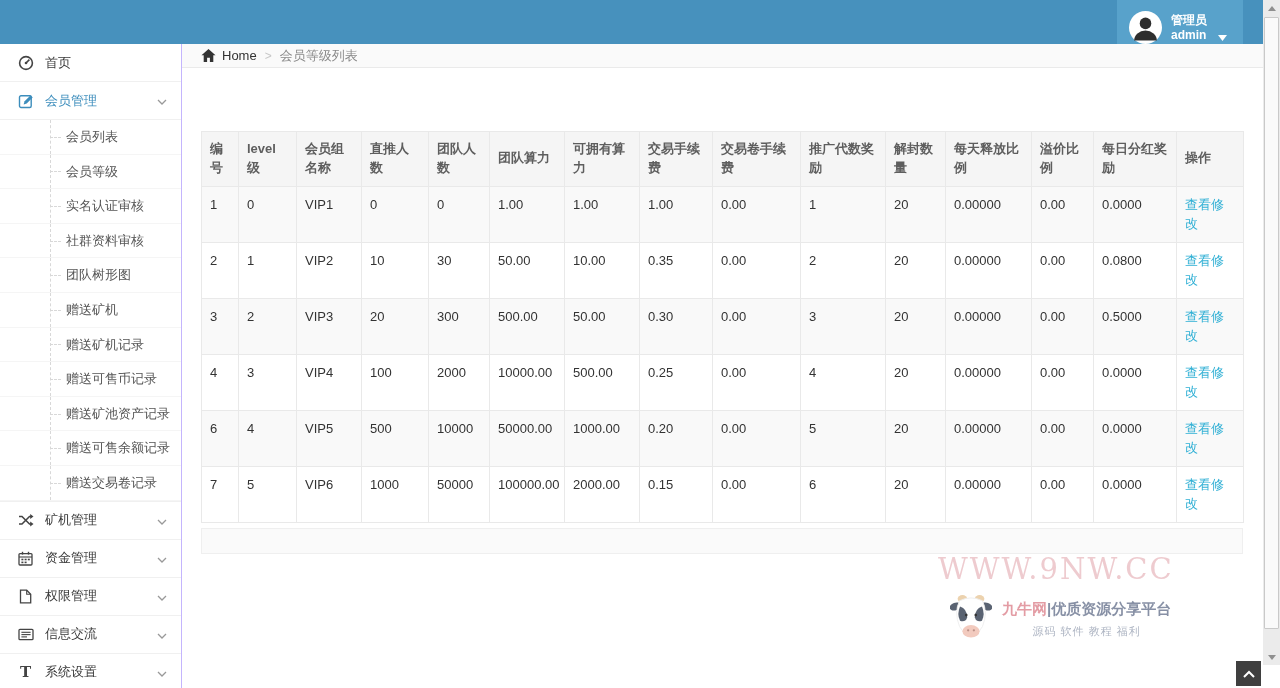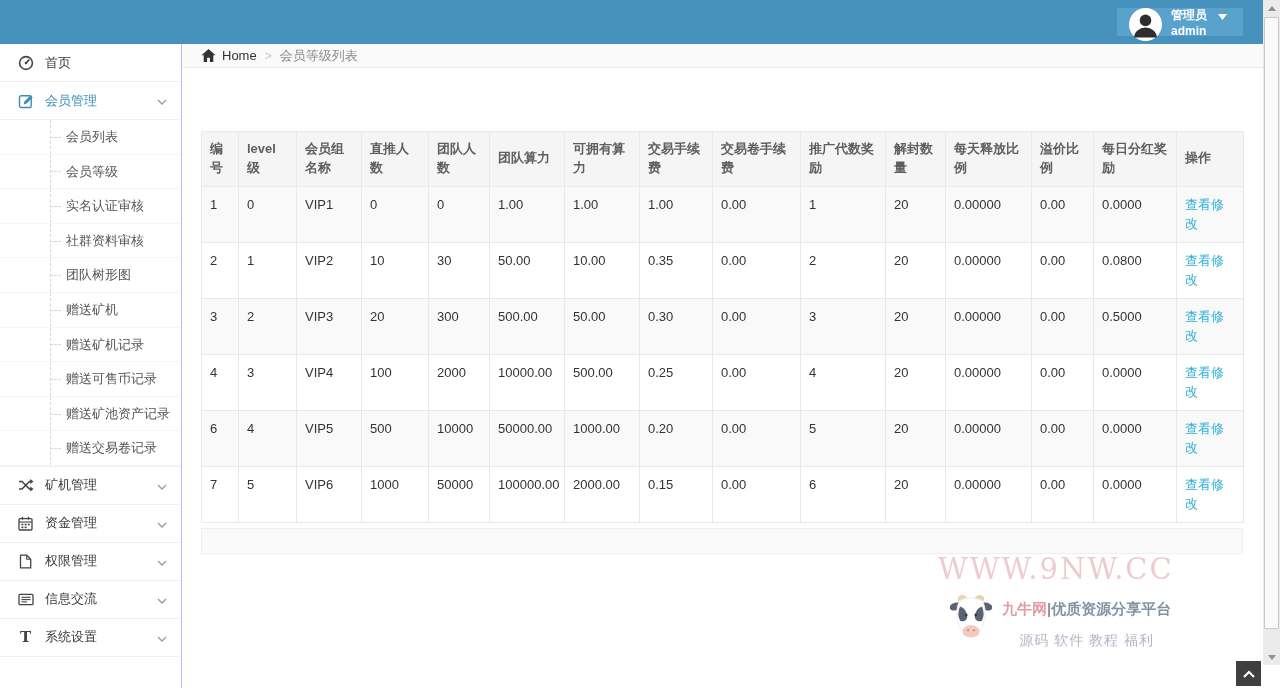--- a/index.html
+++ b/index.html
@@ -2,21 +2,21 @@
 <html><head>
 <meta charset="utf-8">
 <style>
   * { box-sizing: border-box; margin: 0; padding: 0; }
   html,body { width:1280px; height:688px; overflow:hidden; }
   body { font-family:"Liberation Sans","DejaVu Sans",sans-serif; background:#fff; position:relative; font-size:13px; color:#333; }
 
   
   .topbar { position:absolute; top:0; left:0; right:17px; height:44px; background:#4791bd; display:flex; align-items:center; }
   .brand { display:flex; align-items:center; gap:9px; padding-left:14px; color:#fff; font-size:20px; letter-spacing:1px; }
-  .user-box { margin-left:auto; margin-right:20px; height:28px; background:#58a2cb; display:flex; align-items:flex-start; gap:9px; padding:0 16px 0 12px; cursor:pointer; }
+  .user-box { margin-left:auto; margin-right:20px; height:44px; background:#58a2cb; display:flex; align-items:flex-end; gap:9px; padding:8px 16px 0 12px; cursor:pointer; }
   .user-text { color:#fff; font-size:12px; line-height:1.3; font-weight:bold; }
   .caret { margin-left:2px; }
 
   
   .sidebar { position:absolute; top:44px; left:0; width:182px; bottom:0; background:#fff; border-right:1px solid #c4b5fd; }
   .side-item { height:38px; display:flex; align-items:center; gap:11px; padding:0 14px 0 17px; border-bottom:1px solid #f0f0f0; font-size:13px; color:#3a3a3a; cursor:pointer; }
   .side-item .sicon { width:17px; display:flex; justify-content:center; }
   .side-item.active { color:#3c8dbc; }
   .side-item .chev { margin-left:auto; }
   .submenu { list-style:none; border-bottom:1px solid #f0f0f0; }
@@ -44,21 +44,21 @@
   .table-footer-strip { width:1042px; height:26px; margin-top:5px; background:#fafafa; border:1px solid #efefef; }
 
   
   .watermark { position:absolute; left:938px; top:552px; width:230px; pointer-events:none; }
   .wm-url { font-family:"DejaVu Serif","Liberation Serif",serif; font-size:29px; letter-spacing:2px; color:rgba(214,130,140,0.42); white-space:nowrap; }
   .wm-row { display:flex; align-items:flex-start; gap:10px; margin-top:6px; padding-left:12px; }
   .wm-text { padding-top:8px; }
   .wm-brand-line { font-size:15px; font-weight:bold; white-space:nowrap; }
   .wm-brand { color:rgba(217,123,133,0.75); }
   .wm-tagline { color:rgba(95,107,135,0.75); }
-  .wm-sub { font-size:14px; color:rgba(140,150,170,0.7); margin-top:13px; text-align:center; letter-spacing:1px; }
+  .wm-sub { font-size:11px; color:rgba(140,150,170,0.7); margin-top:5px; text-align:center; letter-spacing:1px; }
 
   
   .back-top { position:absolute; left:1236px; top:661px; width:25px; height:25px; background:#3f3f3f; display:flex; align-items:center; justify-content:center; cursor:pointer; }
   .scrollbar { position:absolute; right:0; top:0; width:17px; height:665px; background:#ebebeb; }
   .sb-arrow { position:absolute; left:0; width:17px; height:16px; display:flex; align-items:center; justify-content:center; }
   .sb-arrow.up { top:0; }
   .sb-arrow.down { bottom:0; }
   .tri-up { width:0; height:0; border-left:4px solid transparent; border-right:4px solid transparent; border-bottom:5px solid #8f8f8f; }
   .tri-down { width:0; height:0; border-left:4px solid transparent; border-right:4px solid transparent; border-top:5px solid #8f8f8f; }
   .sb-thumb { position:absolute; left:1px; right:1px; top:17px; height:612px; background:#fafafa; border:1px solid #c9c9c9; border-radius:1px; }
@@ -128,20 +128,21 @@
       <li><span>团队树形图</span></li>
 
       <li><span>赠送矿机</span></li>
 
       <li><span>赠送矿机记录</span></li>
 
       <li><span>赠送可售币记录</span></li>
 
       <li><span>赠送矿池资产记录</span></li>
 
+      <li><span>赠送可售余额记录</span></li>
 
       <li><span>赠送交易卷记录</span></li>
     </ul>
 
   <div class="side-item">
     <span class="sicon">
       <svg width="16" height="14" viewBox="0 0 16 14">
           <path d="M1,3.5 h3 l7.5,7.5 h2.5" fill="none" stroke="#444" stroke-width="1.5"></path>
           <path d="M1,11 h3 l7.5,-7.5 h2.5" fill="none" stroke="#444" stroke-width="1.5"></path>
           <path d="M12.2,1 l3.3,2.5 l-3.3,2.5 z" fill="#444"></path>

